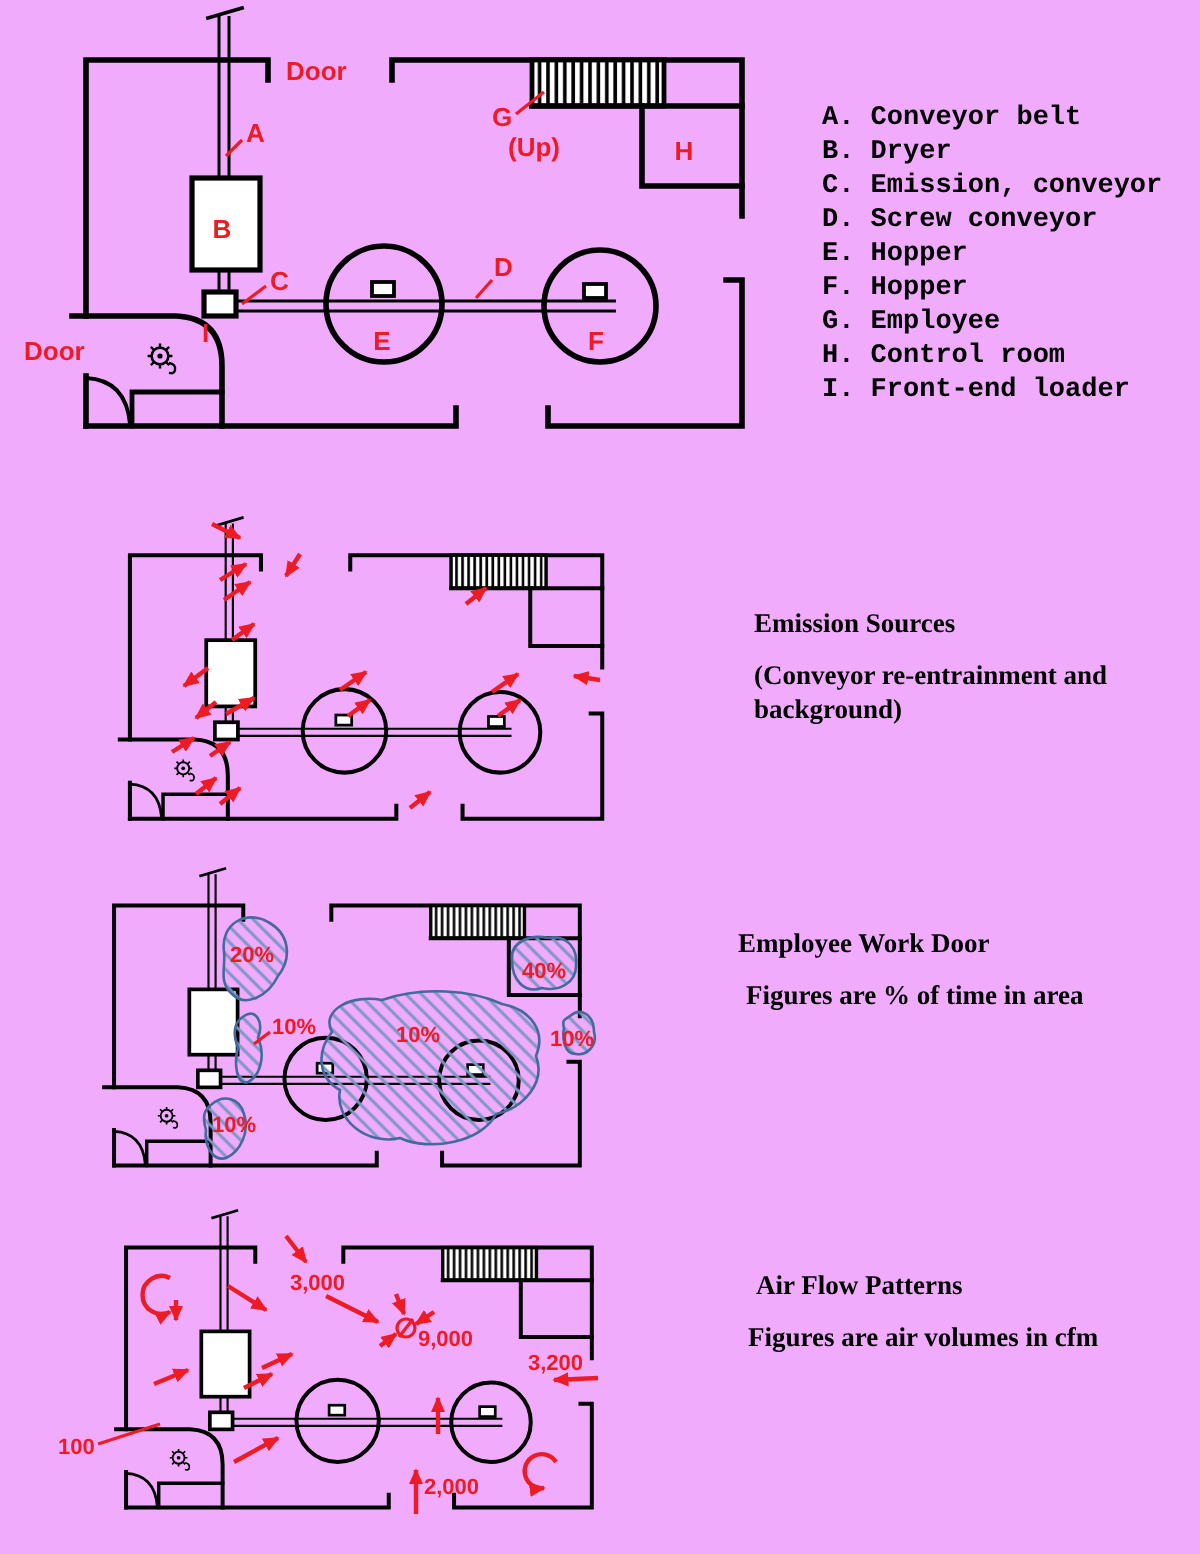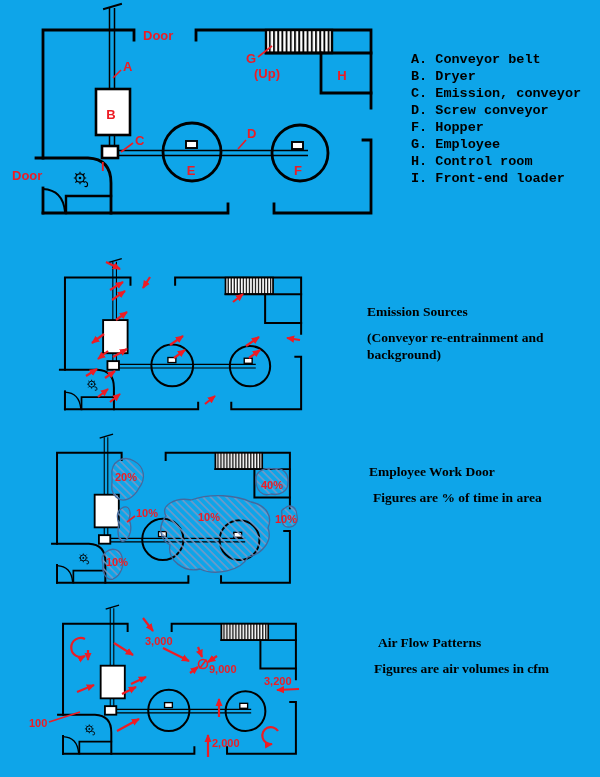--- a/index.html
+++ b/index.html
@@ -1,16 +1,16 @@
 <!DOCTYPE html>
 <html><head>
 <meta charset="utf-8">
 <style>
   html,body{margin:0;padding:0;background:#fff;}
-  #stage{position:relative;width:600px;height:777px;background:#0ea5e9;overflow:hidden;
+  #stage{position:relative;width:600px;height:777px;background:#f0abfc;overflow:hidden;
          font-family:"Liberation Serif", serif;}
   #diagram-svg{position:absolute;left:0;top:0;}
   
   .w3{stroke:#000;stroke-width:2.8;fill:none;stroke-linecap:square;}
   .w25{stroke:#000;stroke-width:2.4;fill:none;stroke-linecap:square;}
   .w2{stroke:#000;stroke-width:1.9;fill:none;stroke-linecap:square;}
   .w15{stroke:#000;stroke-width:1.5;fill:none;}
   .whitebox{fill:#fff;stroke:#000;}
   .redline{stroke:#ED1C24;stroke-width:1.6;fill:none;}
   .arrow{stroke:#ED1C24;stroke-width:2.2;fill:none;}
@@ -179,27 +179,28 @@
       <text class="redtxt-s" x="29" y="727">100</text>
     </g>
   </g>
 </svg>
 
 <div id="legend">
   <div>A. Conveyor belt</div>
   <div>B. Dryer</div>
   <div>C. Emission, conveyor</div>
   <div>D. Screw conveyor</div>
+  <div>E. Hopper</div>
   <div>F. Hopper</div>
   <div>G. Employee</div>
   <div>H. Control room</div>
   <div>I. Front-end loader</div>
 </div>
 
-<div class="caption" style="left:367px;top:303px;width:212px;">
+<div class="caption" style="left:377px;top:303px;width:212px;">
   <p class="cap-title">Emission Sources</p>
   <p class="cap-sub">(Conveyor re-entrainment and background)</p>
 </div>
 
 <div class="caption" style="left:369px;top:463px;width:215px;">
   <p class="cap-title">Employee Work Door</p>
   <p class="cap-sub" style="padding-left:4px;">Figures are % of time in area</p>
 </div>
 
 <div class="caption" style="left:374px;top:634px;width:215px;">

